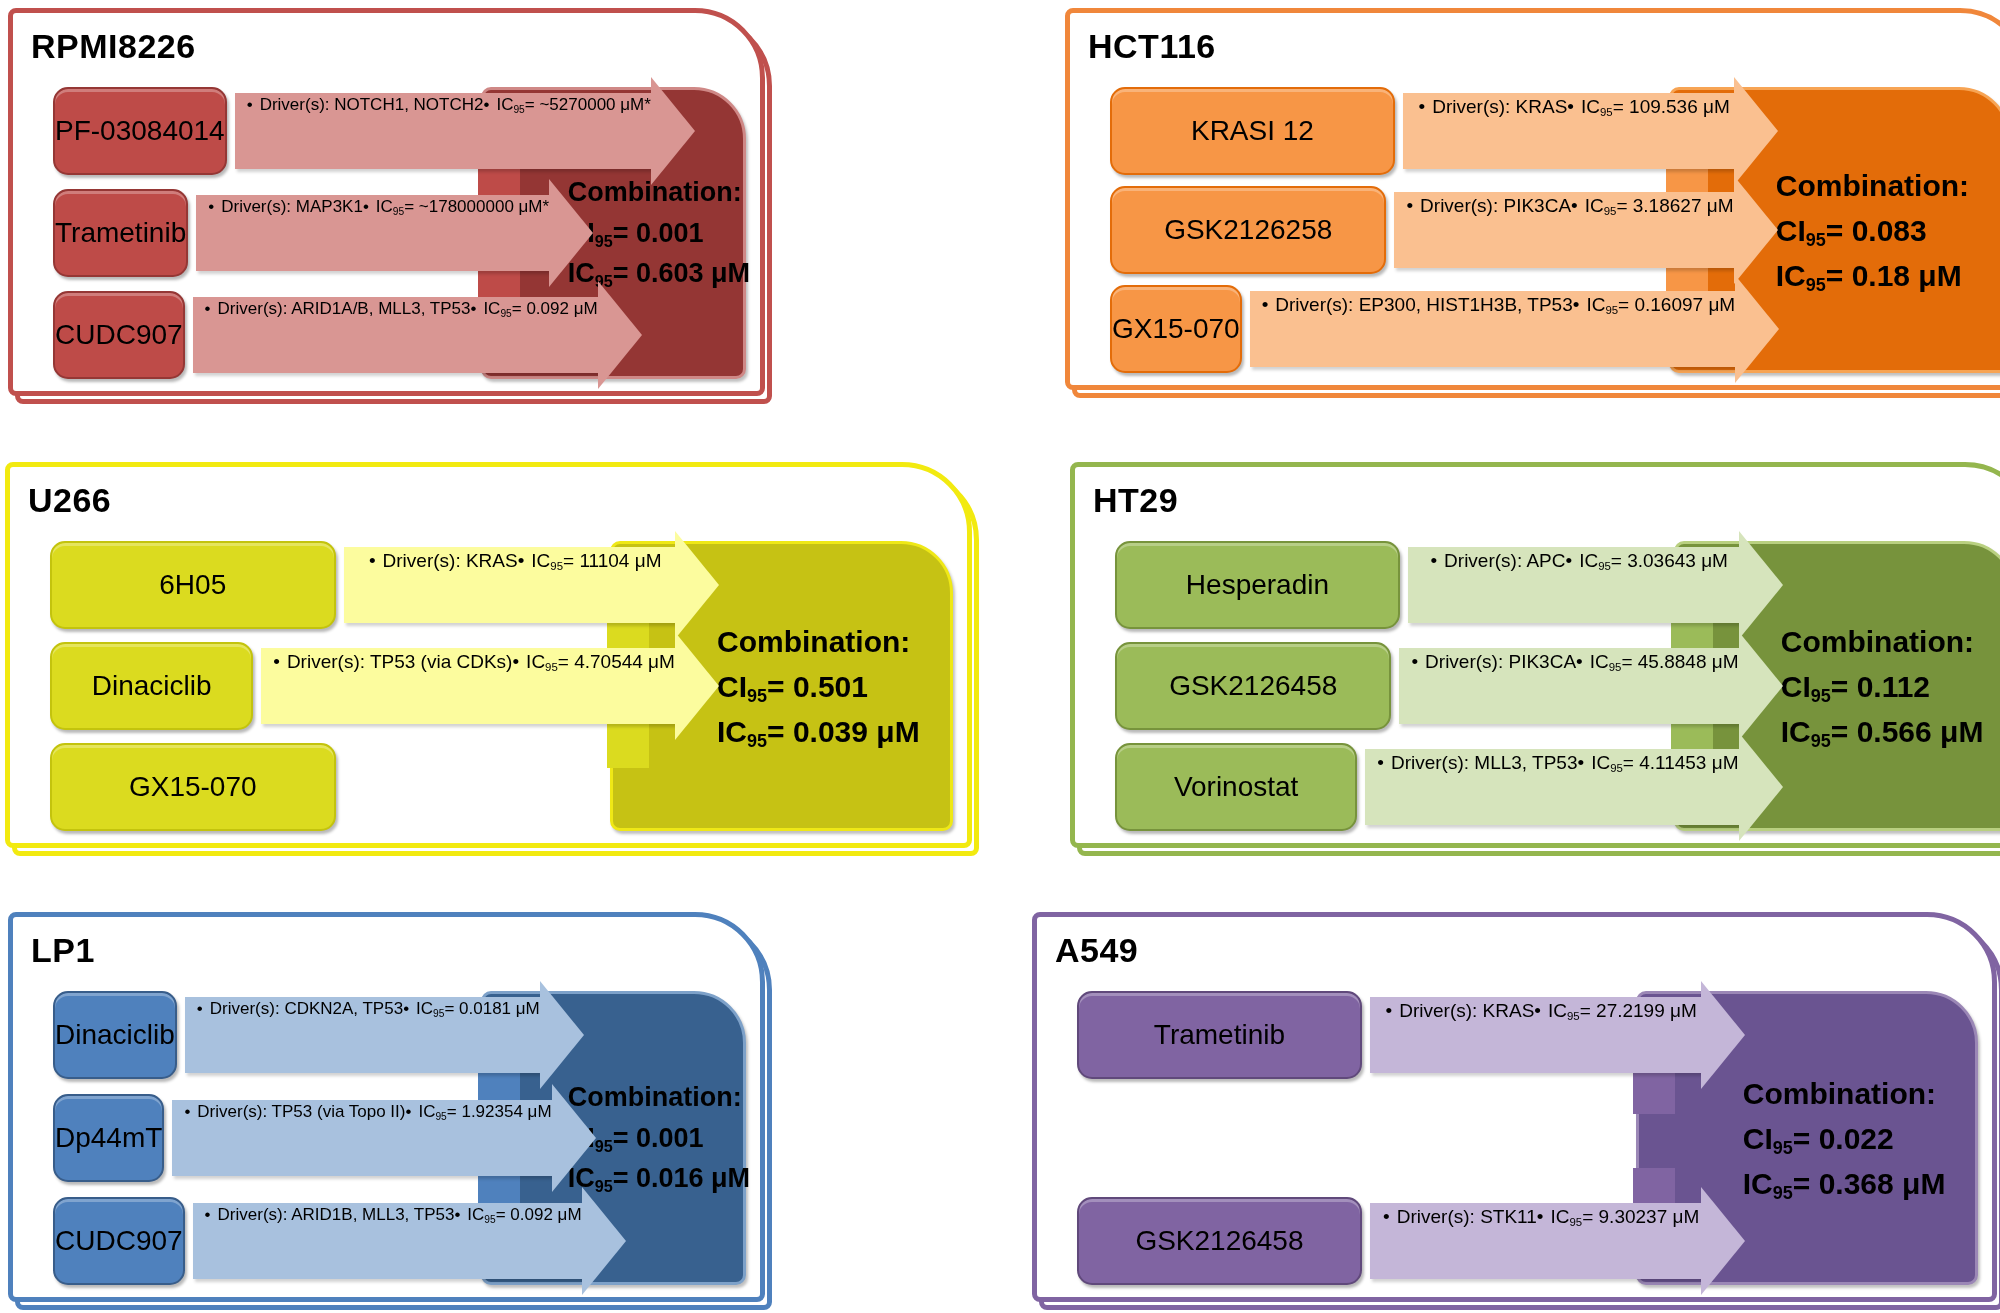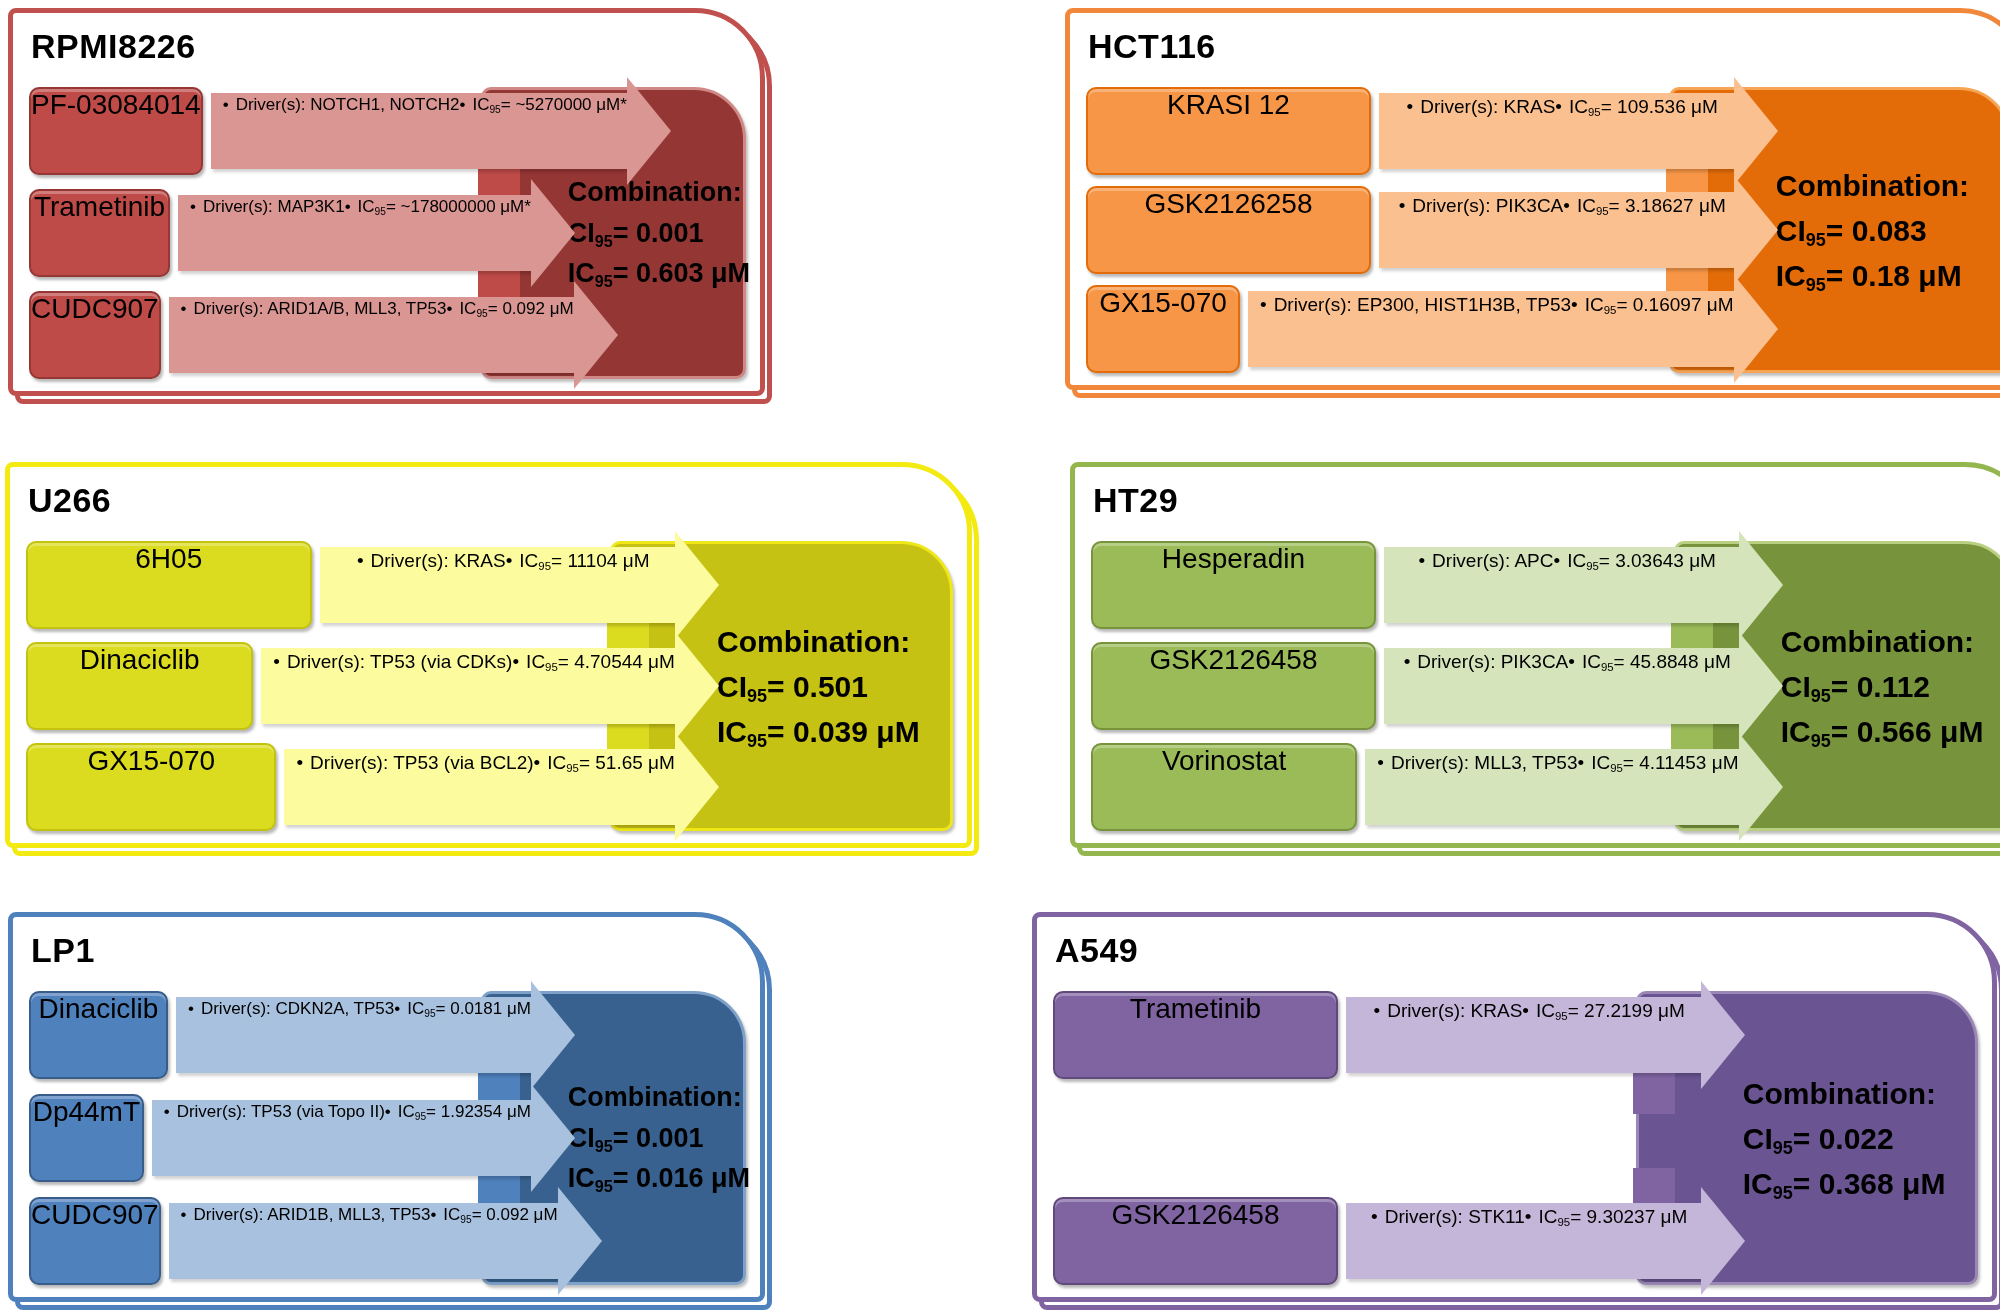--- a/index.html
+++ b/index.html
@@ -23,23 +23,23 @@
   .combo-text{padding-left:var(--comboPad);white-space:nowrap;line-height:1.5;font-weight:bold;}
   .combo-text .cline{font-size:var(--comboFont);}
   .notch{position:absolute;left:-6px;width:42px;height:50px;background:var(--pill);}
   .notch.n1{top:70px;} .notch.n2{top:174px;}
 
   .rows{position:absolute;left:0;top:0;bottom:0;width:70%;z-index:2;
     display:flex;flex-direction:column;justify-content:space-between;}
   .row{height:88px;display:flex;align-items:stretch;}
 
   .pill{width:44%;background:var(--pill);border:2px solid var(--pillBorder);
-    border-radius:10px;box-sizing:border-box;
-    display:flex;justify-content:center;
-    box-shadow:inset 0 3px 0 rgba(255,255,255,.28), 2px 3px 3px rgba(0,0,0,.28);}
+    border-radius:15px;box-sizing:border-box;
+    display:flex;align-items:center;justify-content:center;
+    box-shadow:inset 0 3px 0 rgba(255,255,255,.28), 2px 3px 3px rgba(0,0,0,.28);margin-left:24px;}
   .drug-name{font-size:28px;white-space:nowrap;}
 
   .arrow{flex:1;margin-left:8px;align-self:center;height:76px;position:relative;z-index:2;
     background:var(--arrow);
     display:flex;flex-direction:row;justify-content:center;row-gap:2px;
     padding-left:12px;box-sizing:border-box;
     box-shadow:2px 3px 3px rgba(0,0,0,.18);}
   .arrow::after{content:"";position:absolute;right:-44px;top:50%;transform:translateY(-50%);
     width:0;height:0;z-index:3;
     border-left:44px solid var(--arrow);
@@ -182,24 +182,20 @@
                 </div>
             <div class="arrow">
               <div class="aline"><span class="bu">•</span><span>Driver(s): TP53 (via CDKs)</span></div>
               <div class="aline"><span class="bu">•</span><span>IC</span><sub>95</sub><span>= 4.70544 μM</span></div>
             </div>
           </div>
           <div class="row">
             <div class="pill">
                   <span class="drug-name">GX15-070</span>
                 </div>
-            <div class="arrow">
-              <div class="aline"><span class="bu">•</span><span>Driver(s): TP53 (via BCL2)</span></div>
-              <div class="aline"><span class="bu">•</span><span>IC</span><sub>95</sub><span>= 51.65 μM</span></div>
-            </div>
           </div>
         </div>
       </div>
     </div>
   </div>
 
   <div class="panel-wrap wrap-wide" style="left: 1070px; top: 462px; width: 965px; height: 386px; --frame: #94B64E; --pill: #9BBB59; --pillBorder: #77933C; --arrow: #D6E4BC; --combo: #77933C; --comboBorder: #B9D080;">
     <div class="panel-shadow"></div>
     <div class="panel">
       <div class="panel-title">HT29</div>

